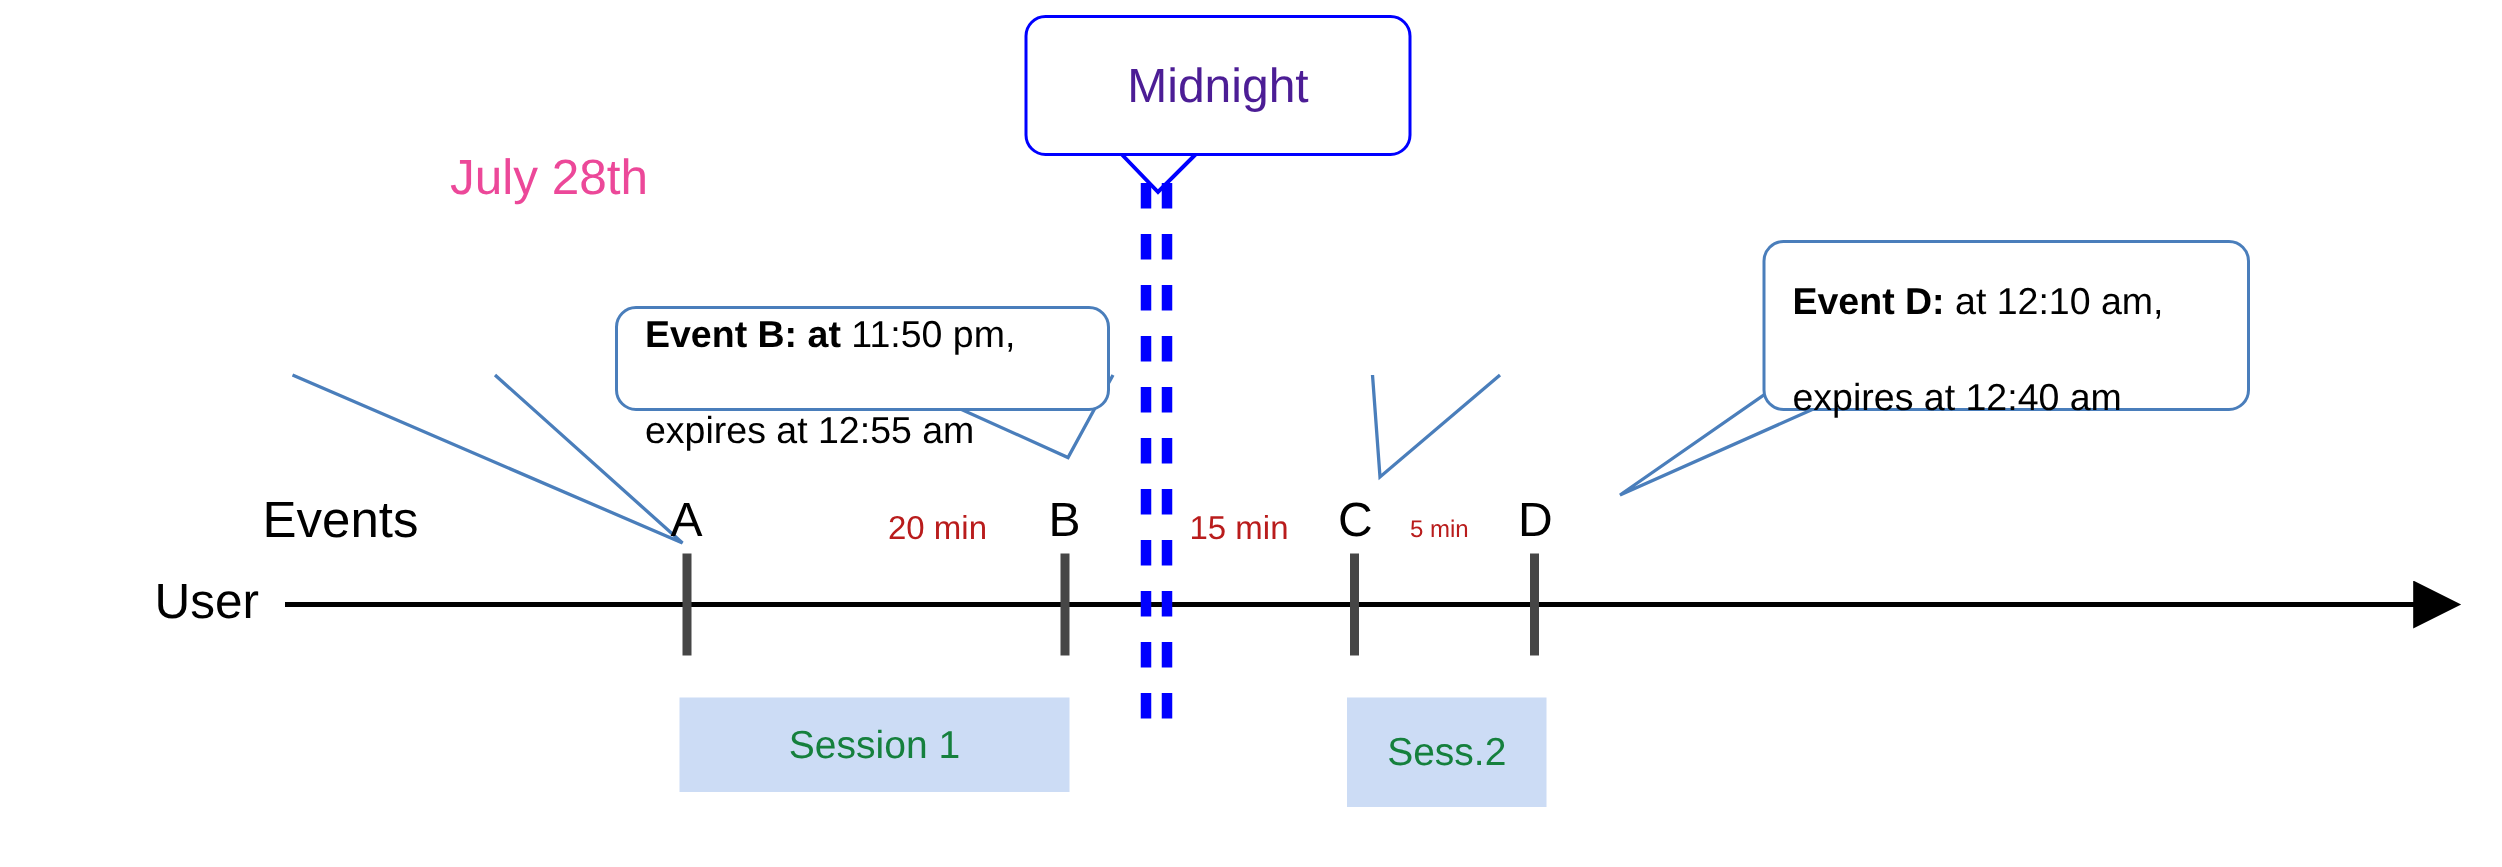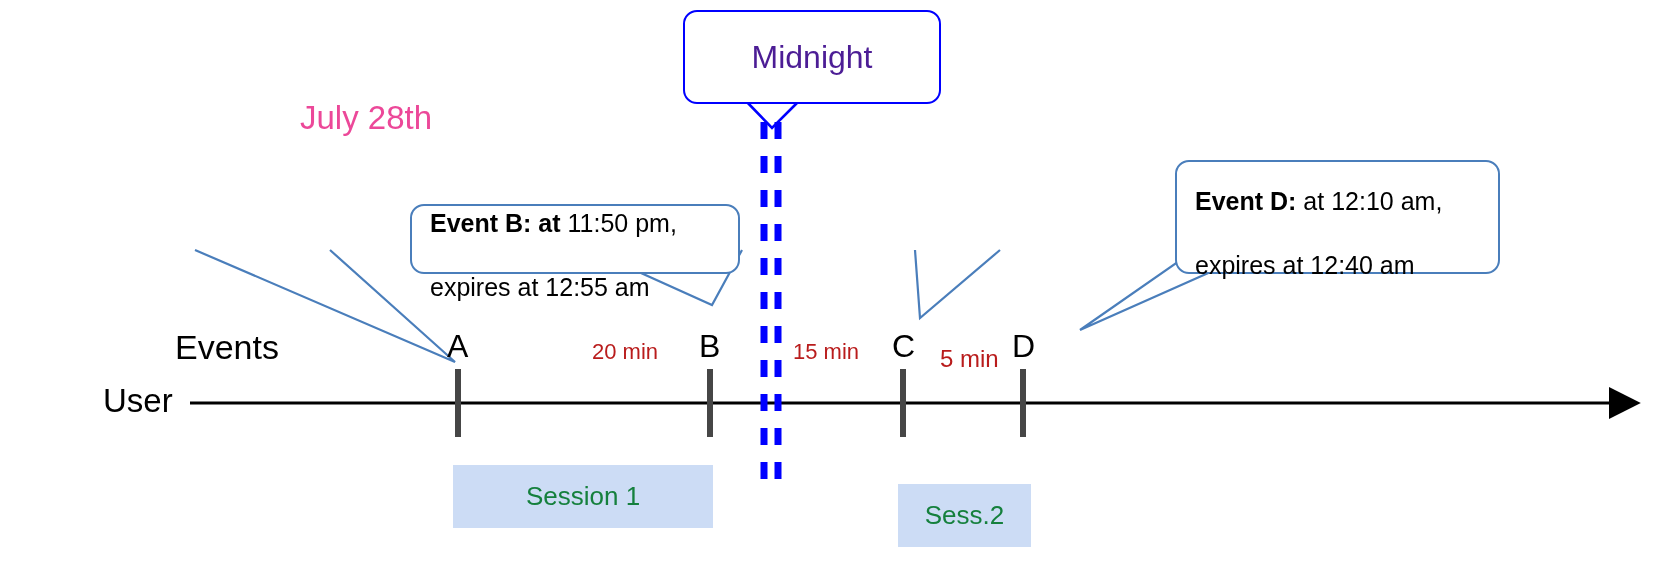--- a/index.html
+++ b/index.html
@@ -16,21 +16,21 @@
 
   .midnight-box{position:absolute;box-sizing:border-box;border:2.6px solid #0000ff;
                 border-radius:14px;background:#fff;display:flex;align-items:center;
                 justify-content:center;z-index:4;}
   .midnight-box span{font-size:32px;color:#4c1d95;}
 
   .datelbl{position:absolute;font-size:33px;color:#ec4899;z-index:2;white-space:nowrap;}
   .axis-lbl{position:absolute;color:#000;z-index:2;white-space:nowrap;}
   .ev-lbl{position:absolute;font-size:32px;color:#000;z-index:2;}
   .gap-lbl{position:absolute;font-size:22px;color:#b91c1c;z-index:2;white-space:nowrap;}
-  .gap-lbl.small{font-size:24px;}
+  .gap-lbl.small{font-size:16px;}
 
   .session{position:absolute;background:#ccdcf5;display:flex;align-items:center;
            justify-content:center;z-index:1;}
   .session span{font-size:26px;color:#15803d;}
 </style>
 </head>
 <body>
 
 <div id="stage">
 
@@ -111,17 +111,17 @@
   <div class="gap-lbl" style="left:793px;top:339px;">
     <span>15 min</span>
   </div>
   <div class="gap-lbl small" style="left:940px;top:345px;">
     <span>5 min</span>
   </div>
 
   <div class="session" style="left:453px;top:465px;width:260px;height:63px;">
     <span>Session 1</span>
   </div>
-  <div class="session" style="left:898px;top:484px;width:133px;height:63px;">
+  <div class="session" style="left:898px;top:465px;width:133px;height:73px;">
     <span>Sess.2</span>
   </div>
 
 </div>
 
 </body></html>

